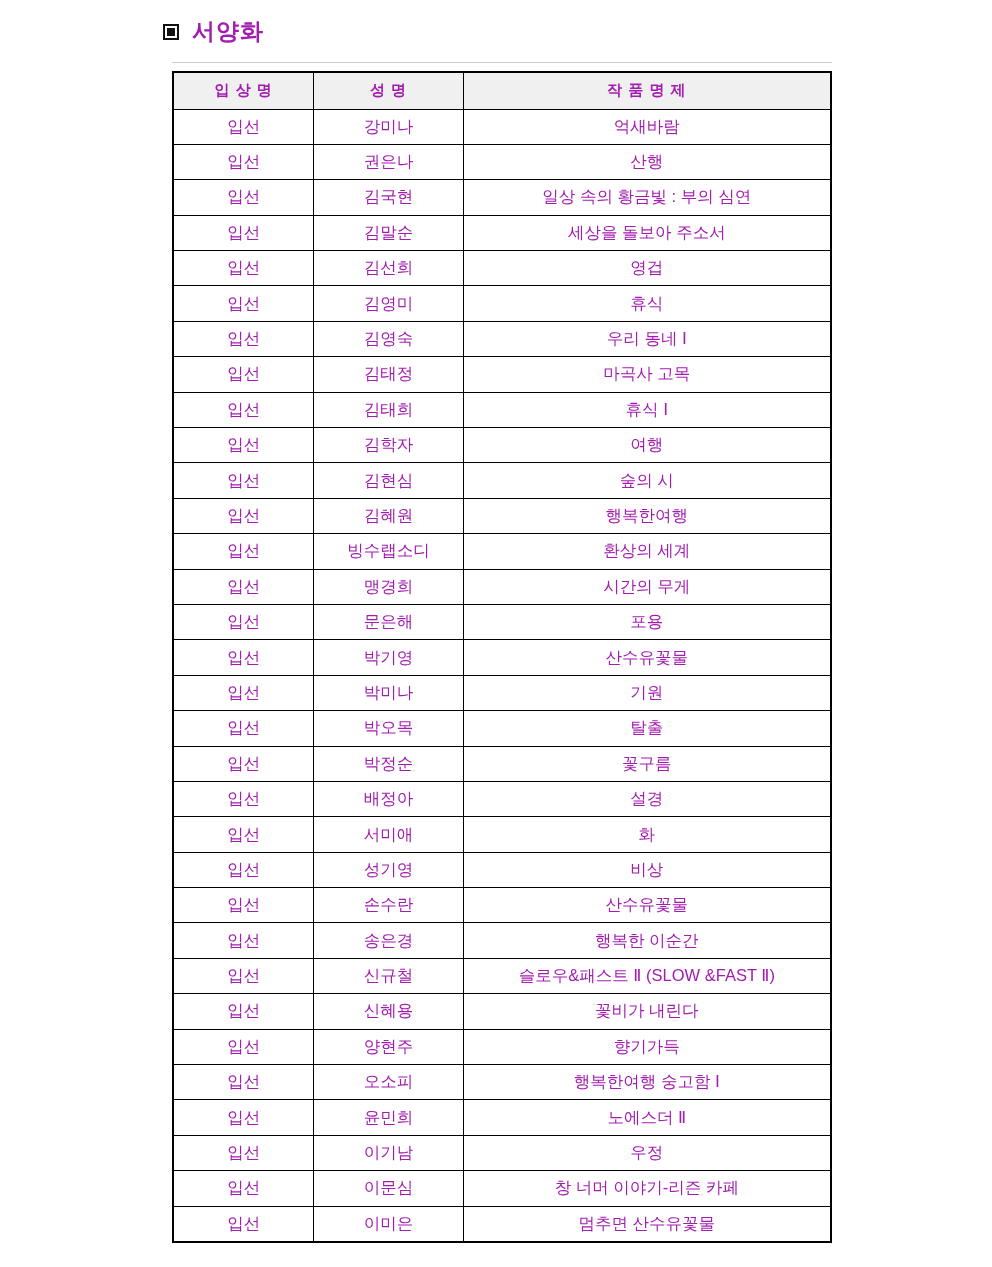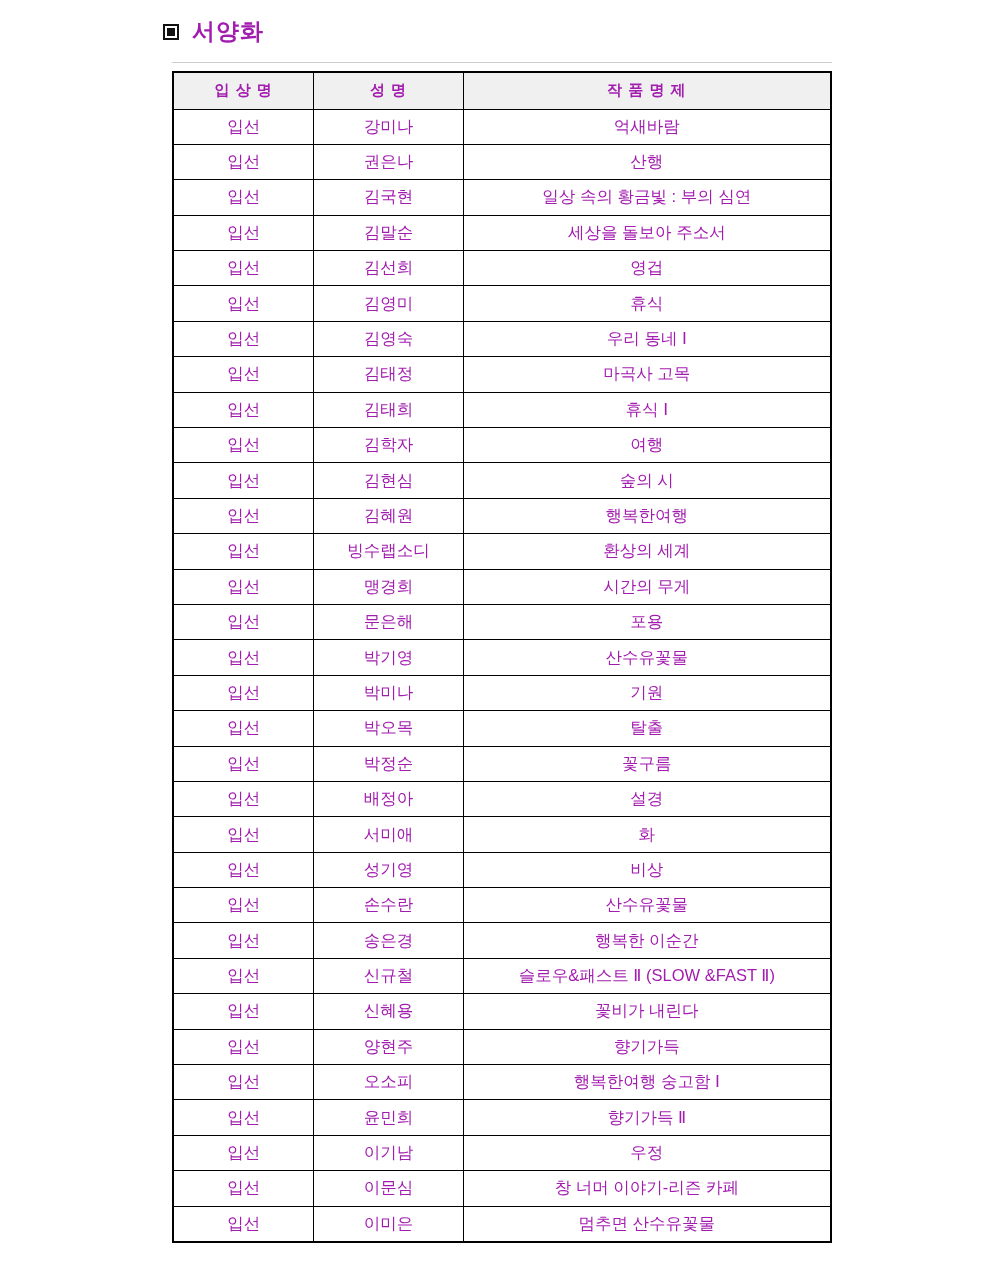--- a/index.html
+++ b/index.html
@@ -248,21 +248,21 @@
           <td>향기가득</td>
         </tr>
         <tr>
           <td>입선</td>
           <td>오소피</td>
           <td>행복한여행 숭고함 Ⅰ</td>
         </tr>
         <tr>
           <td>입선</td>
           <td>윤민희</td>
-          <td>향기가득 Ⅱ</td>
+          <td>노에스더 Ⅱ</td>
         </tr>
         <tr>
           <td>입선</td>
           <td>이기남</td>
           <td>우정</td>
         </tr>
         <tr>
           <td>입선</td>
           <td>이문심</td>
           <td>창 너머 이야기-리즌 카페</td>

